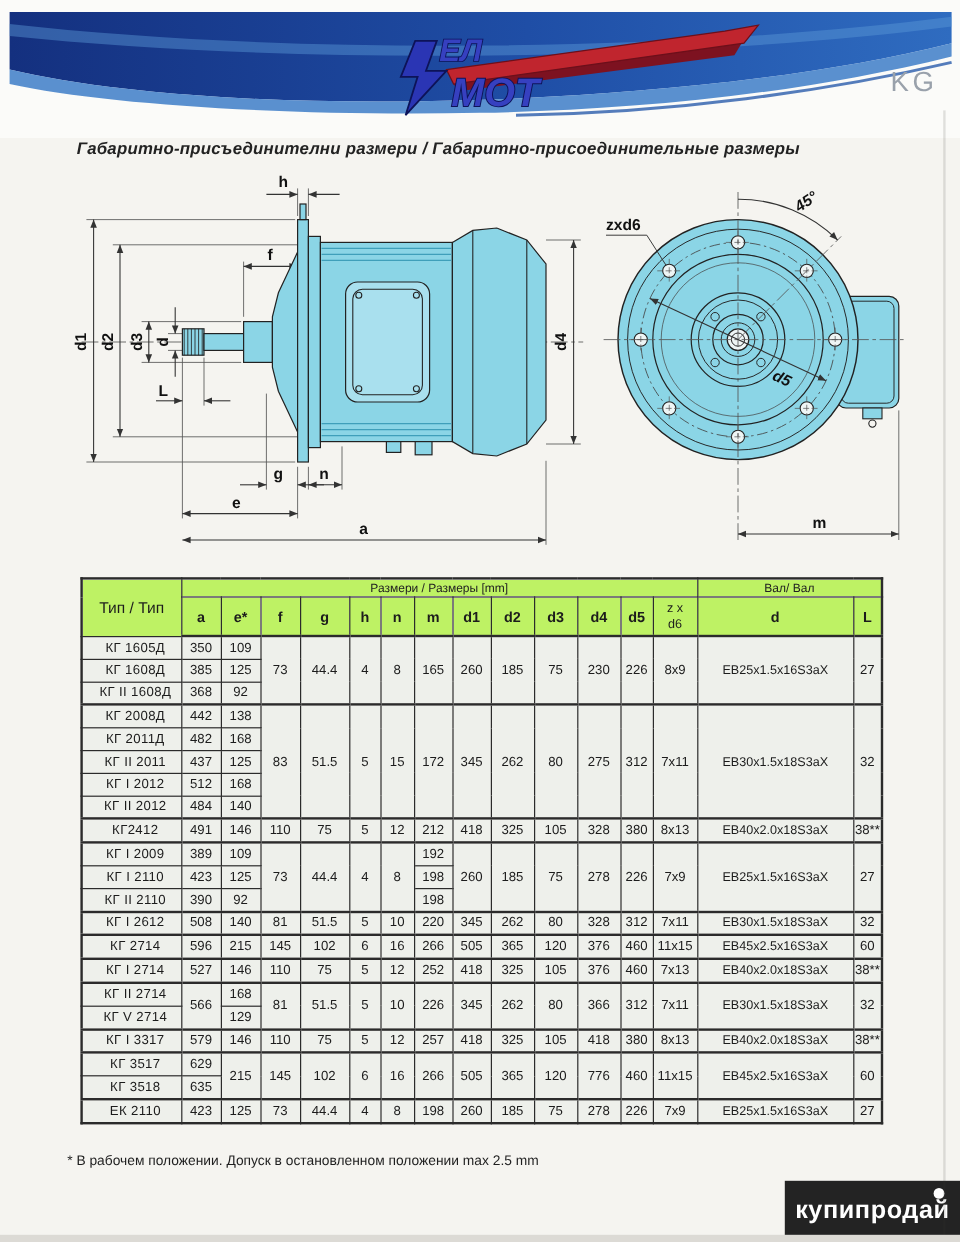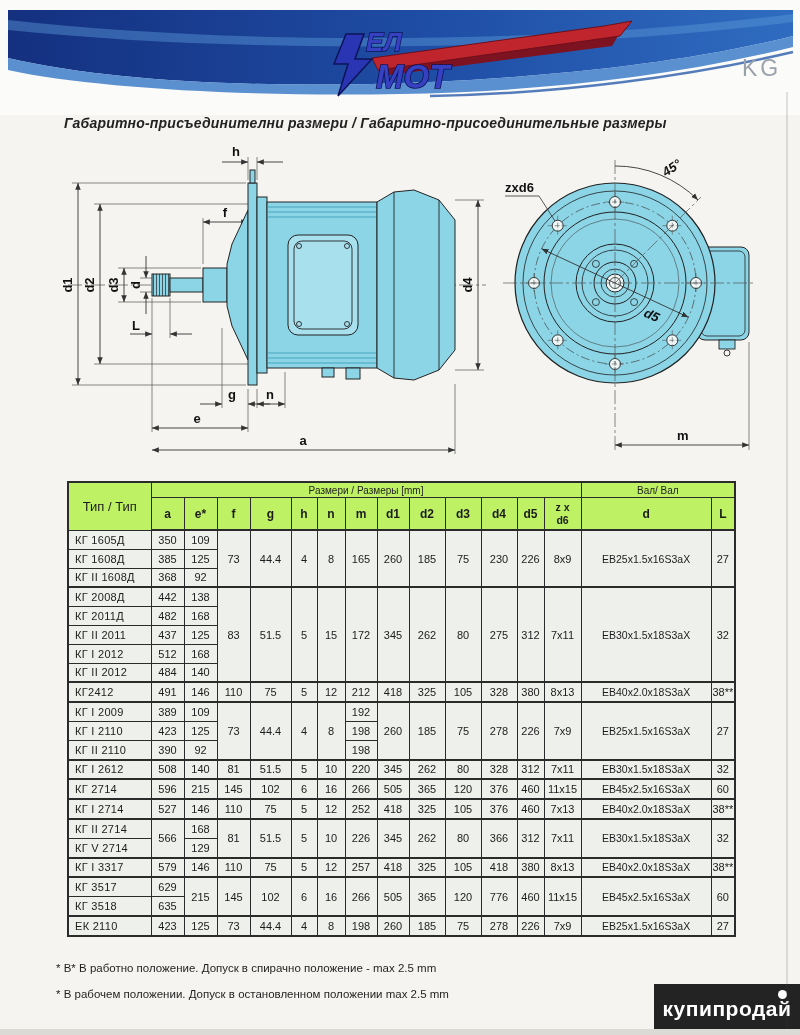--- a/index.html
+++ b/index.html
@@ -20,25 +20,25 @@
     border-collapse:collapse;table-layout:fixed;width:667px;
     border:2px solid #2b2b2b;
   }
   #dim-table th,#dim-table td{
     border:1px solid #2b2b2b;text-align:center;padding:0;
     overflow:hidden;white-space:nowrap;
   }
   #dim-table thead th{background:#bef264;font-weight:normal;}
   #dim-table .grp{font-size:10px;height:14px;line-height:13px;color:#222;}
   #dim-table .cl{font-size:12px;font-weight:bold;height:31px;}
-  #dim-table .cl.wrap{white-space:pre-line;font-size:10.5px;line-height:1.15;font-weight:bold;}
+  #dim-table .cl.wrap{white-space:pre-line;font-size:10.5px;line-height:1.15;font-weight:normal;}
   #dim-table .ct{font-size:13px;}
   #dim-table thead tr:last-child th{border-bottom:2px solid #2b2b2b;}
   #dim-table tbody td{font-size:11px;height:17.8px;background:#eef0eb;}
-  #dim-table td.type{text-align:left;padding-left:6px;letter-spacing:.3px;}
+  #dim-table td.type{text-align:center;padding-left:6px;letter-spacing:.3px;}
   #dim-table td.dv{font-size:10.5px;}
   #dim-table tr.sep td{border-top:2px solid #2b2b2b;}
   
   #footnotes{left:56px;top:955px;font-size:11.5px;line-height:26px;color:#1f1f1f;}
   
   #watermark{
     left:654px;top:984px;width:146px;height:46px;background:#232323;
     color:#fff;font-weight:bold;font-size:21px;text-align:center;
     line-height:50px;letter-spacing:.5px;
   }
@@ -533,21 +533,20 @@
         <td class="num">278</td>
         <td class="num">226</td>
         <td class="num">7x9</td>
         <td class="dv">EB25x1.5x16S3aX</td>
         <td class="num">27</td>
       </tr>
     </tbody>
   </table>
 
 <div id="footnotes" class="abs">
-  <div>* В* В работно положение. Допуск в спирачно положение - max 2.5 mm</div>
   <div>* В рабочем положении. Допуск в остановленном положении  max 2.5 mm</div>
 </div>
 
 <div id="watermark" class="abs">
   <span>купипродай</span>
   <span class="dot"></span>
 </div>
 
 <div id="scan-edge" class="abs"></div>
 <div id="scan-bottom" class="abs"></div>

